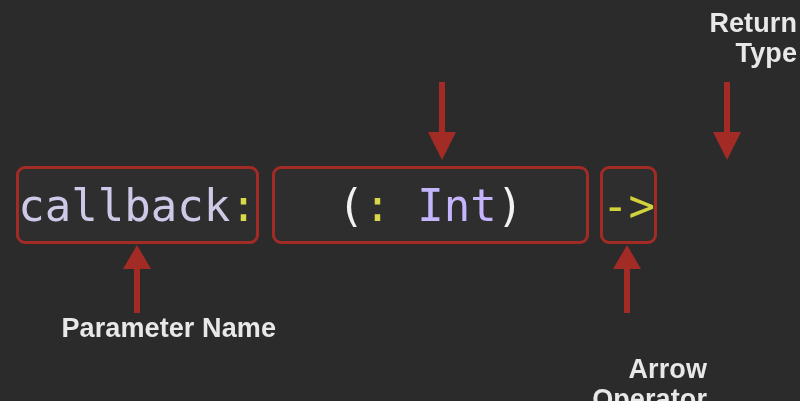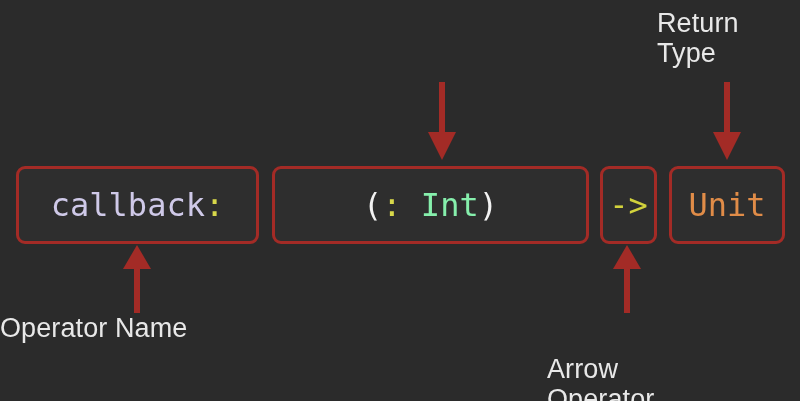--- a/index.html
+++ b/index.html
@@ -22,21 +22,22 @@
 
   
   .label {
     position: absolute;
     color: #e8e8e8;
     font-family: "Liberation Sans", sans-serif;
     font-size: 27px;
     line-height: 1.12;
     letter-spacing: 0.1px;
     white-space: pre-line;
-    text-align: left;
+    text-align: right;
+    font-weight: bold;
   }
   #label-function-parameters {
     left: 297px;
     top: 40px;
     width: 290px;
   }
   #label-return-type {
     left: 657px;
     top: 8px;
     width: 140px;
@@ -77,47 +78,47 @@
     top: 0;
     height: 78px;
     box-sizing: border-box;
     border: 3px solid #a32b26;
     border-radius: 9px;
     background: #2e2e2e;
     display: flex;
     align-items: center;
     justify-content: center;
     font-family: "DejaVu Sans Mono", monospace;
-    font-size: 32px;
+    font-size: 44px;
     letter-spacing: 0px;
     white-space: pre;
   }
   #box-param-name   { left: 16px;  width: 243px; }
   #box-params       { left: 272px; width: 317px; }
   #box-arrow-op     { left: 600px; width: 57px;  }
   #box-return-type  { left: 669px; width: 116px; }
 
   .tok { white-space: pre; }
   .tok-ident  { color: #cfc9e8; }
   .tok-colon  { color: #d8d84a; }
   .tok-paren  { color: #f2f2f2; }
-  .tok-type   { color: #86efac; }
+  .tok-type   { color: #c4b5fd; }
   .tok-arrow  { color: #d2d23c; }
   .tok-unit   { color: #e08c48; }
 </style>
 </head>
 <body>
 
 <div id="stage">
 
 
   <div class="label" id="label-return-type">Return
 Type</div>
 
-  <div class="label" id="label-parameter-name">Operator Name</div>
+  <div class="label" id="label-parameter-name">Parameter Name</div>
 
   <div class="label" id="label-arrow-operator">Arrow
 Operator</div>
 
   <div class="arrow" id="arrow-to-params">
     <svg width="32" height="78" viewBox="0 0 32 78">
       <rect x="13" y="0" width="6" height="54" fill="#a32b26"></rect>
       <polygon points="16,78 2,50 30,50" fill="#a32b26"></polygon>
     </svg>
   </div>
@@ -150,18 +151,15 @@
     </div>
 
     <div class="code-box" id="box-params">
       <span class="tok tok-paren">(</span><span class="tok tok-colon">:</span><span class="tok"> </span><span class="tok tok-type">Int</span><span class="tok tok-paren">)</span>
     </div>
 
     <div class="code-box" id="box-arrow-op">
       <span class="tok tok-arrow">-&gt;</span>
     </div>
 
-    <div class="code-box" id="box-return-type">
-      <span class="tok tok-unit">Unit</span>
-    </div>
 
   </div>
 </div>
 
 </body></html>

